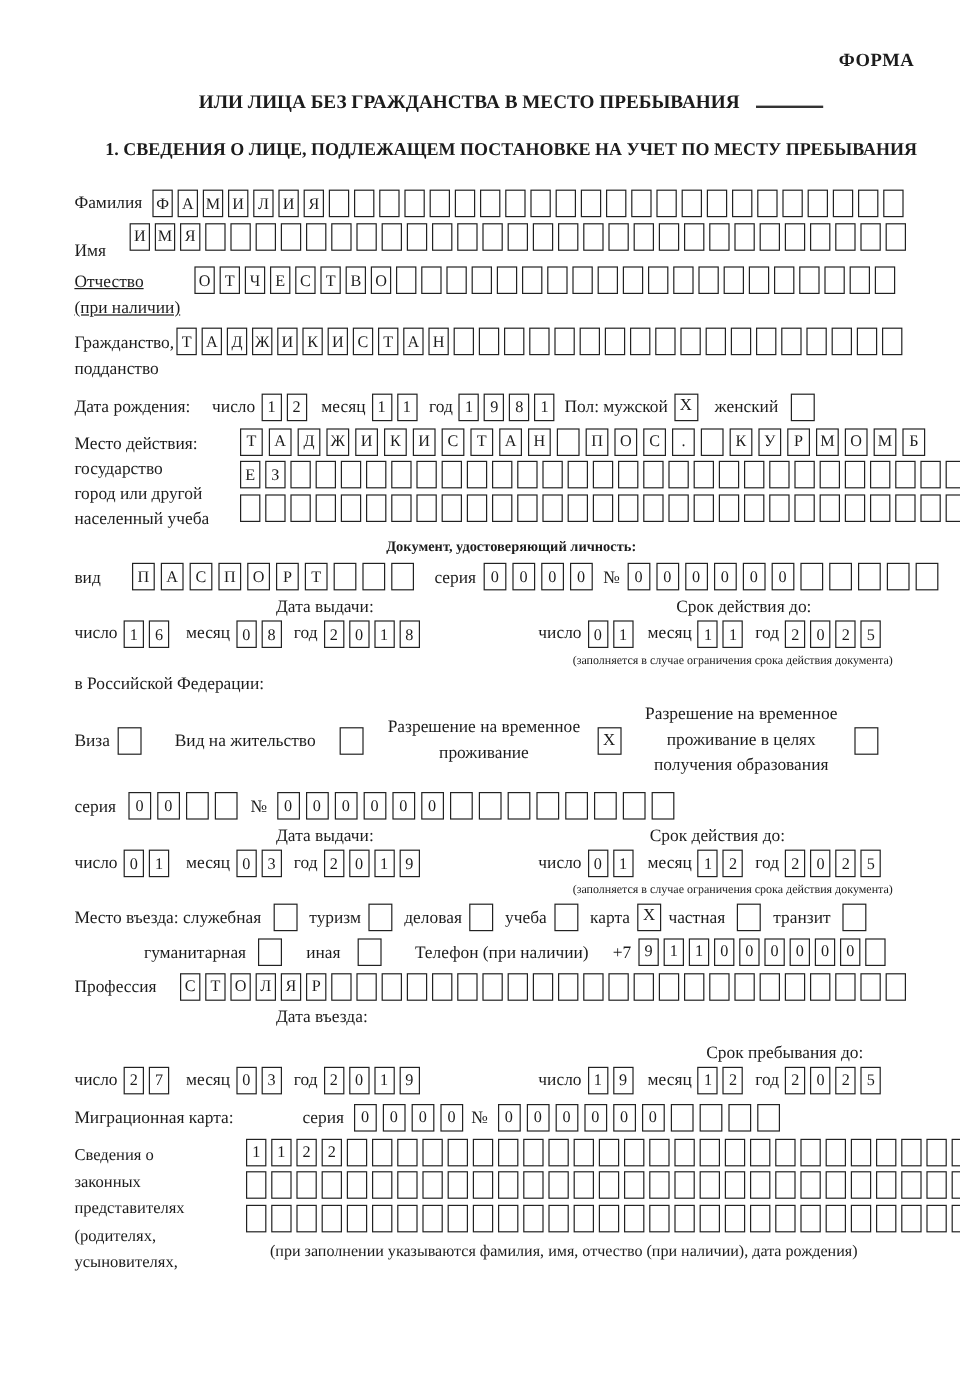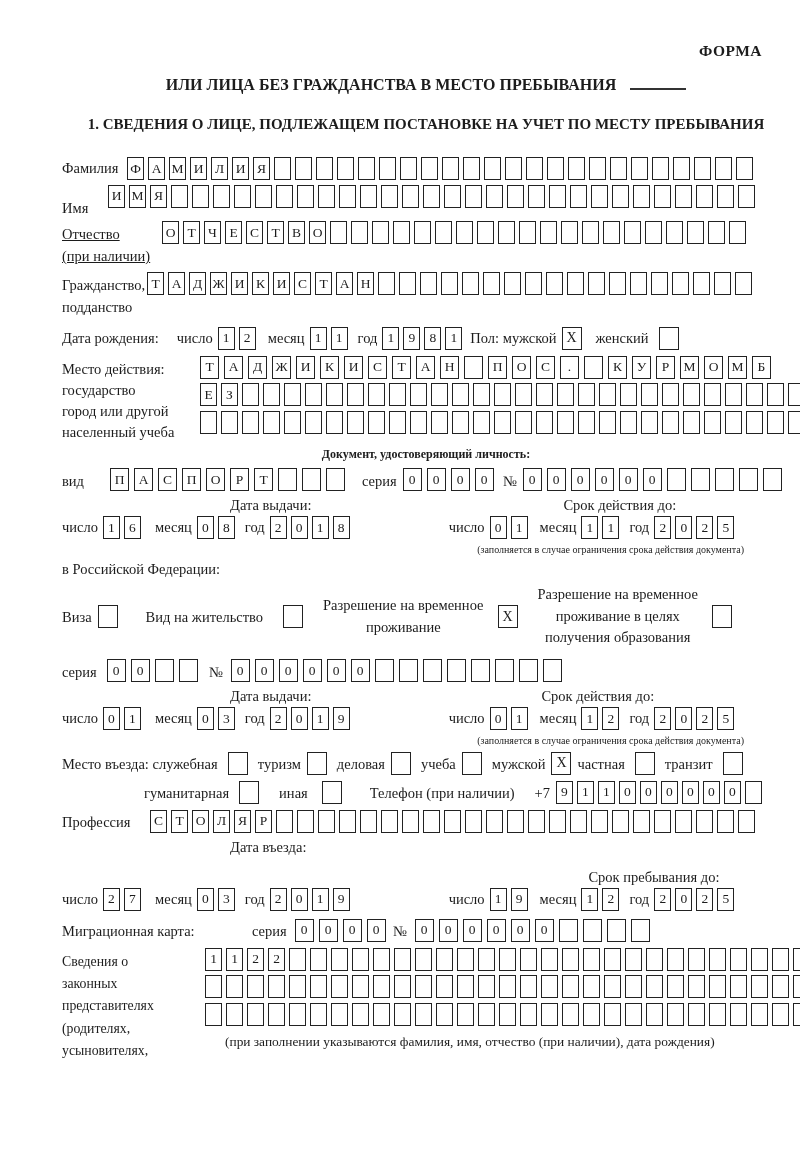--- a/index.html
+++ b/index.html
@@ -536,34 +536,34 @@
         <span class="chk"></span>
       <span class="gap10"></span>
         <span class="lbl">деловая</span>
       <span class="gap6"></span>
         <span class="chk"></span>
       <span class="gap10"></span>
         <span class="lbl">учеба</span>
       <span class="gap6"></span>
         <span class="chk"></span>
       <span class="gap10"></span>
-        <span class="lbl">мужской</span>
+        <span class="lbl">карта</span>
       <span class="gap6"></span>
         <span class="chk">X</span>
       <span class="gap6"></span>
         <span class="lbl">частная</span>
       <span class="gap10"></span>
         <span class="chk"></span>
       <span class="gap10"></span>
         <span class="lbl">транзит</span>
       <span class="gap10"></span>
         <span class="chk"></span>
     </div>
 
-    <div class="row c" style="margin-top:6px;justify-content:center;">
+    <div class="row c" style="margin-top:6px;">
       <span style="width:58px;flex:none;"></span>
       <span class="lbl">гуманитарная</span>
       <span class="gap10"></span>
         <span class="chk"></span>
       <span class="gap20"></span>
         <span class="lbl">иная</span>
       <span class="gap14"></span>
         <span class="chk"></span>
       <span class="gap28"></span>
         <span class="lbl">Телефон (при наличии)</span>

